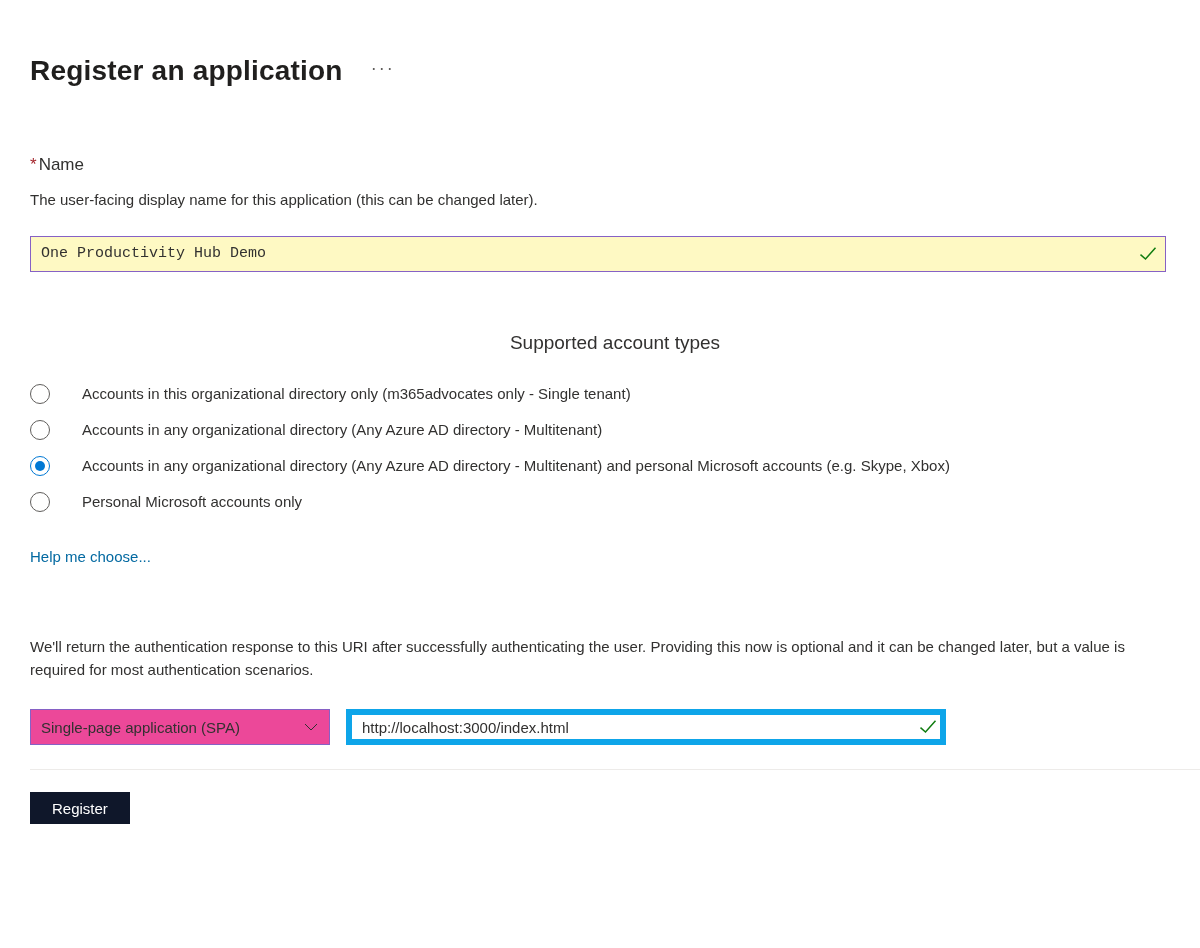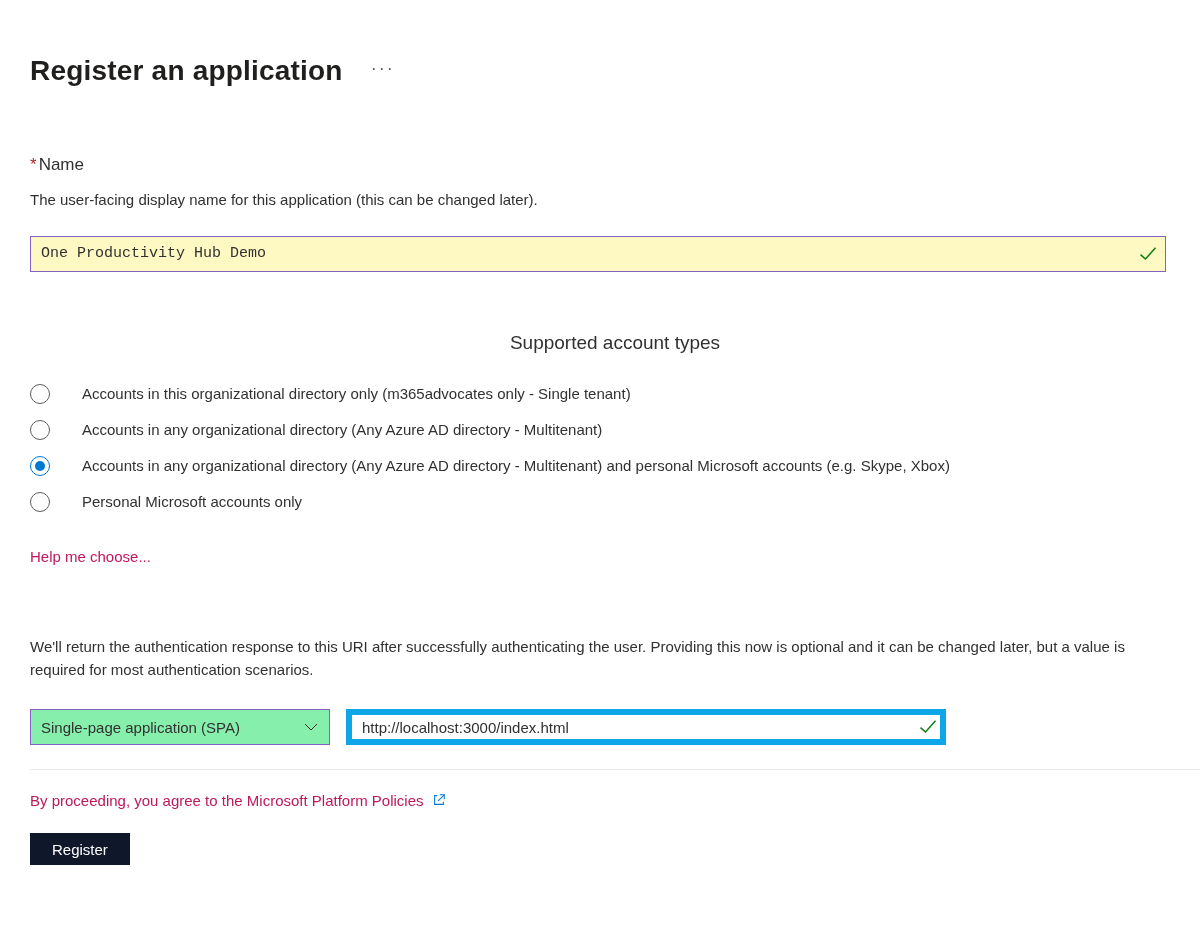--- a/index.html
+++ b/index.html
@@ -108,21 +108,21 @@
     border: 1px solid #0078d4;
   }
   .radio-dot {
     width: 10px; height: 10px;
     border-radius: 50%;
     background: #0078d4;
   }
   .radio-label { color: #323130; }
 
   a.link {
-    color: #be185d;
+    color: #0369a1;
     text-decoration: none;
   }
   .help-link-row { margin-bottom: 70px; }
 
   .redirect-help { margin-bottom: 28px; max-width: 1136px; line-height: 1.55; }
 
   .redirect-row {
     display: flex;
     gap: 16px;
     margin-bottom: 24px;
@@ -130,21 +130,21 @@
   .select-wrap {
     position: relative;
     width: 300px;
     height: 36px;
     border: 1px solid #8661c5;
     display: flex;
     align-items: center;
     padding: 0 34px 0 10px;
     color: #323130;
     cursor: pointer;
-    background: #86efac;
+    background: #ec4899;
   }
   .select-caret {
     position: absolute;
     right: 10px;
     top: 50%;
     transform: translateY(-50%);
     width: 16px; height: 16px;
   }
   .select-caret svg { width: 16px; height: 16px; display: block; }
   .uri-input-wrap {
@@ -261,28 +261,16 @@
       <span class="input-check">
         <svg viewBox="0 0 16 16">
             <path d="M2 8.5 L6 12 L14 3" fill="none" stroke="#107c10" stroke-width="1.2"></path>
           </svg>
       </span>
     </div>
   </div>
 
   <hr class="hr">
 
-  <div class="policy-row">
-    <a href="#" class="link">
-      <span>By proceeding, you agree to the Microsoft Platform Policies</span>
-      <span class="ext-icon">
-        <svg viewBox="0 0 16 16">
-          <path d="M6 3 H3 V13 H13 V10" fill="none" stroke="#0078d4" stroke-width="1.2"></path>
-          <path d="M9 2 H14 V7" fill="none" stroke="#0078d4" stroke-width="1.2"></path>
-          <path d="M14 2 L7 9" fill="none" stroke="#0078d4" stroke-width="1.2"></path>
-        </svg>
-      </span>
-    </a>
-  </div>
 
   <button class="primary-btn">Register</button>
 
 </div>
 
 </body></html>

